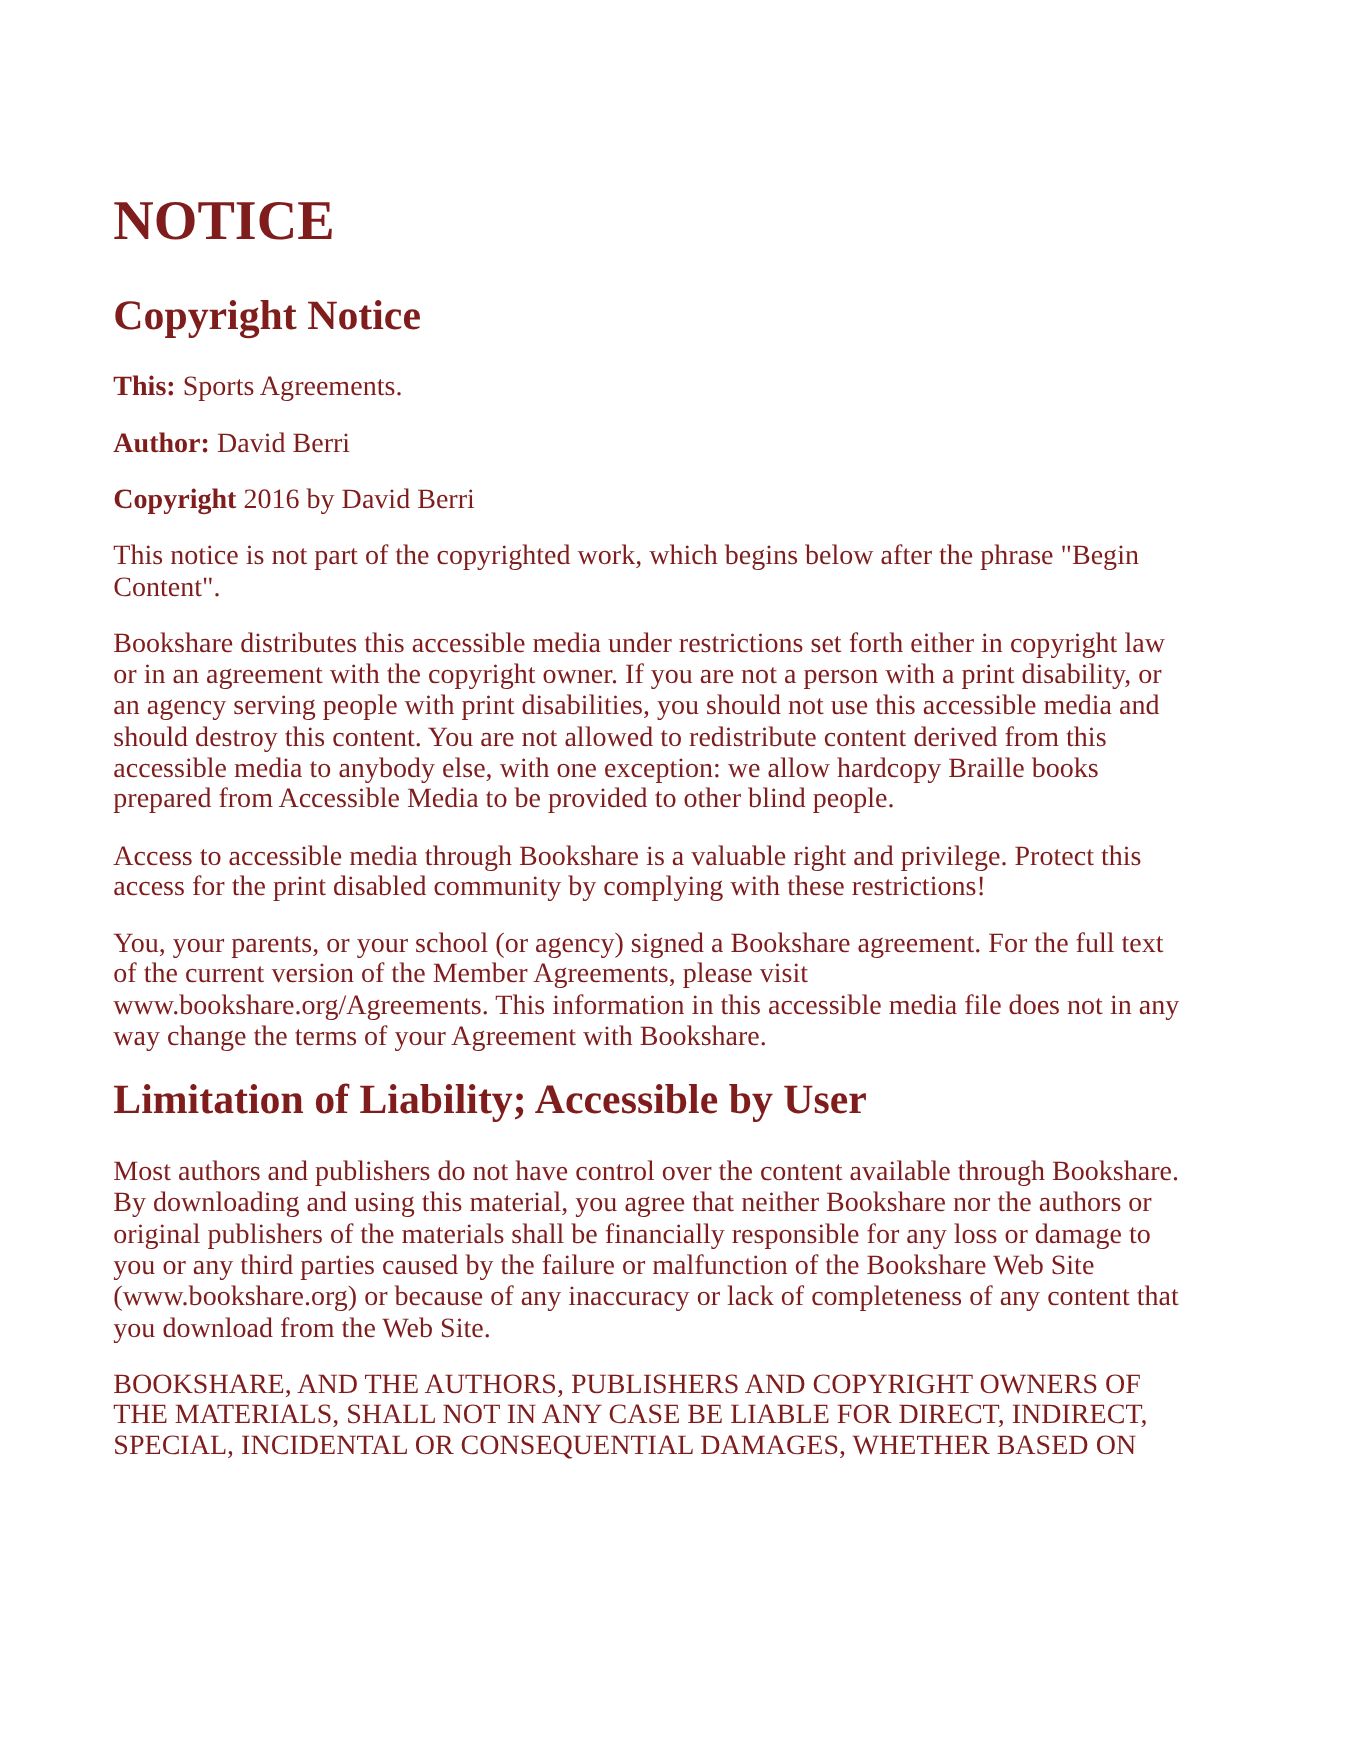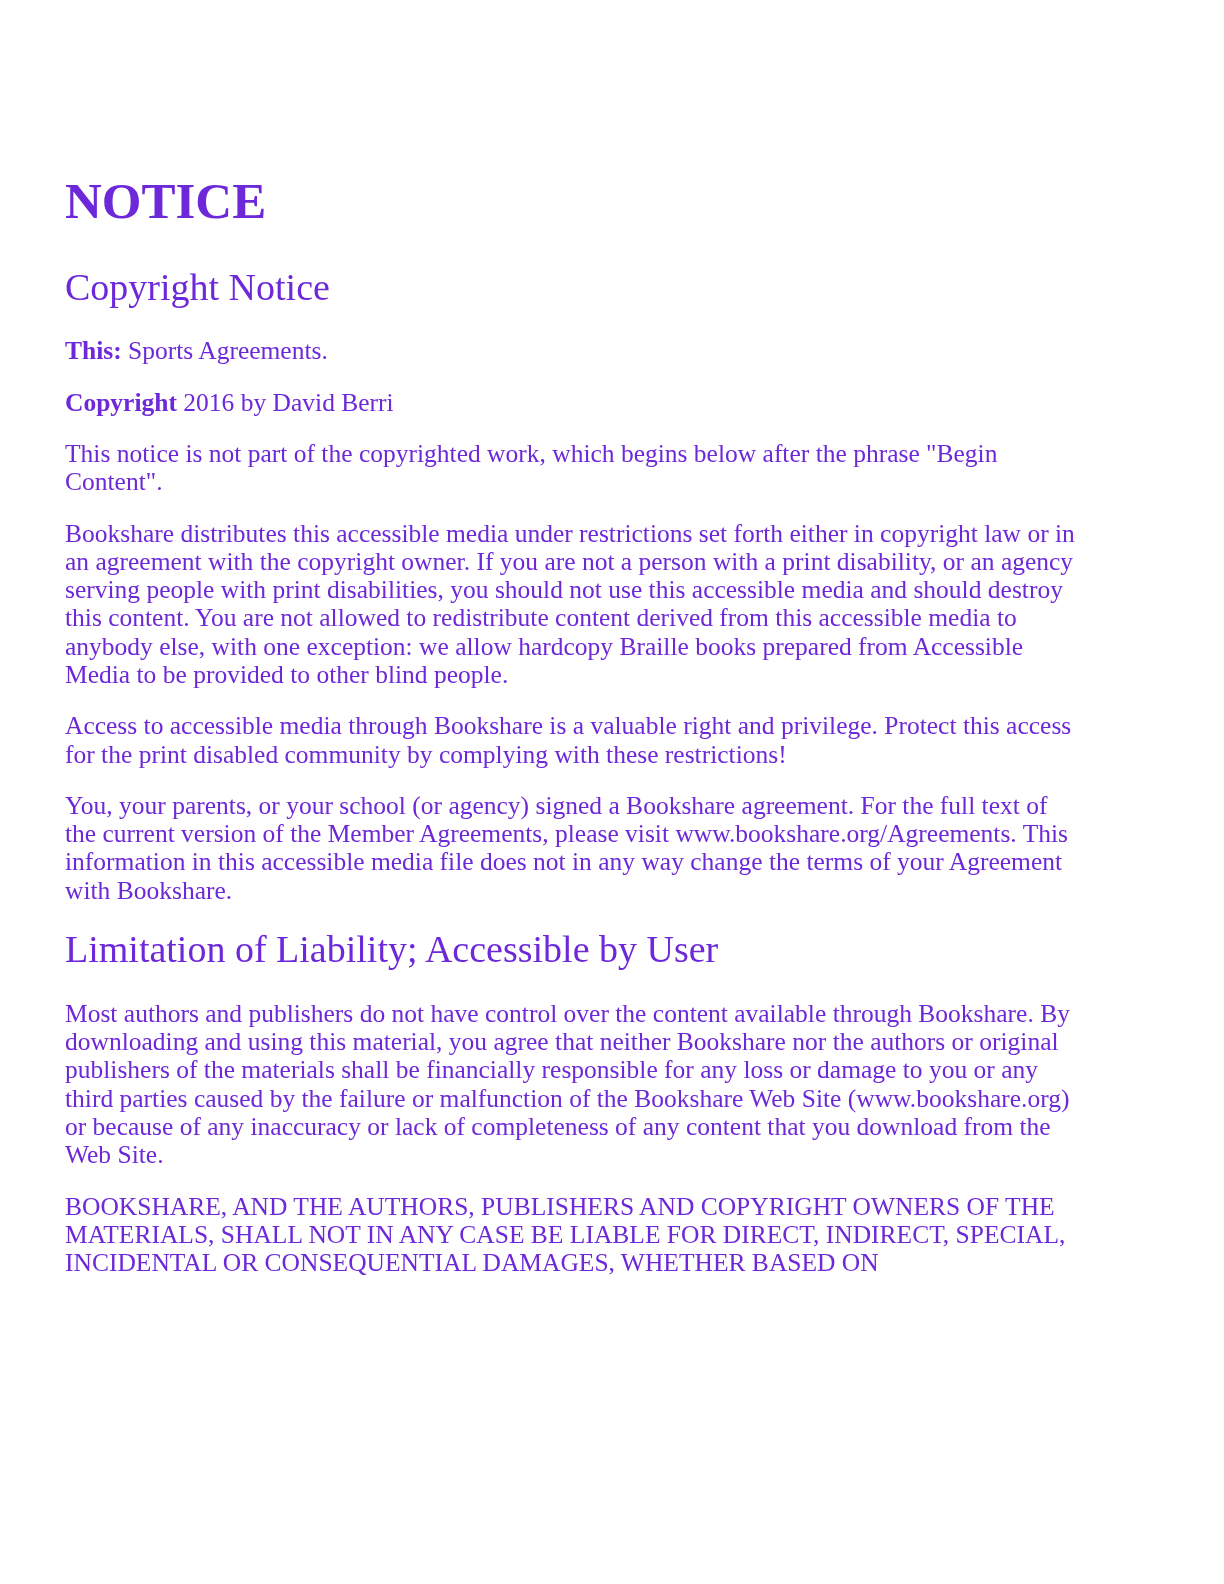--- a/index.html
+++ b/index.html
@@ -6,37 +6,37 @@
     margin: 0;
     padding: 0;
     background: #ffffff;
   }
   .page {
     position: relative;
     width: 1224px;
     height: 1584px;
     box-sizing: border-box;
     background: #ffffff;
-    color: #6d28d9;
+    color: #7f1d1d;
     font-family: "Liberation Serif", "DejaVu Serif", serif;
     font-size: 25.5px;
     line-height: 28.3px;
-    padding: 172px 145px 0 65px;
+    padding: 172px 145px 0 103px;
     overflow: hidden;
   }
   .page h1 {
     font-size: 51px;
     line-height: 1.15;
     font-weight: bold;
     margin: 0 0 35px 0;
   }
   .page h2 {
     font-size: 38px;
     line-height: 1.15;
-    font-weight: normal;
+    font-weight: bold;
     margin: 23px 0 28px 0;
   }
   .page p {
     margin: 23px 0;
   }
   .lbl {
     font-weight: bold;
   }
 </style>
 </head>
@@ -44,20 +44,21 @@
 
 <div class="page">
 
   <h1>NOTICE</h1>
 
 
   <h2>Copyright Notice</h2>
 
   <p><span class="lbl">This:</span> <span>Sports Agreements.</span></p>
 
+  <p><span class="lbl">Author:</span> <span>David Berri</span></p>
 
   <p><span class="lbl">Copyright</span> <span>2016 by David Berri</span></p>
 
   <p>This notice is not part of the copyrighted work, which begins below after the phrase "Begin Content".</p>
 
   <p>Bookshare distributes this accessible media under restrictions set forth either in copyright law or in an agreement with the copyright owner. If you are not a person with a print disability, or an agency serving people with print disabilities, you should not use this accessible media and should destroy this content. You are not allowed to redistribute content derived from this accessible media to anybody else, with one exception: we allow hardcopy Braille books prepared from Accessible Media to be provided to other blind people.</p>
 
   <p>Access to accessible media through Bookshare is a valuable right and privilege. Protect this access for the print disabled community by complying with these restrictions!</p>
 
   <p>You, your parents, or your school (or agency) signed a Bookshare agreement. For the full text of the current version of the Member Agreements, please visit www.bookshare.org/Agreements. This information in this accessible media file does not in any way change the terms of your Agreement with Bookshare.</p>

